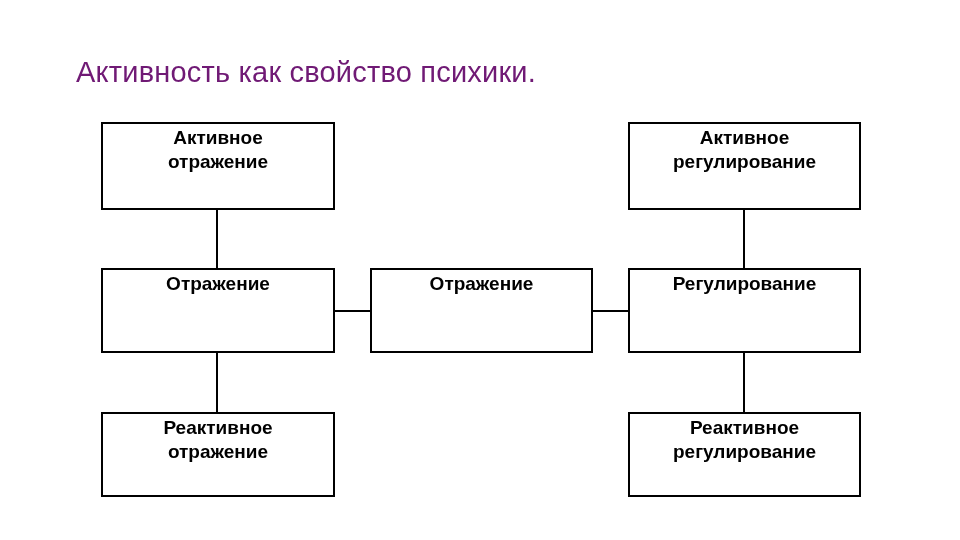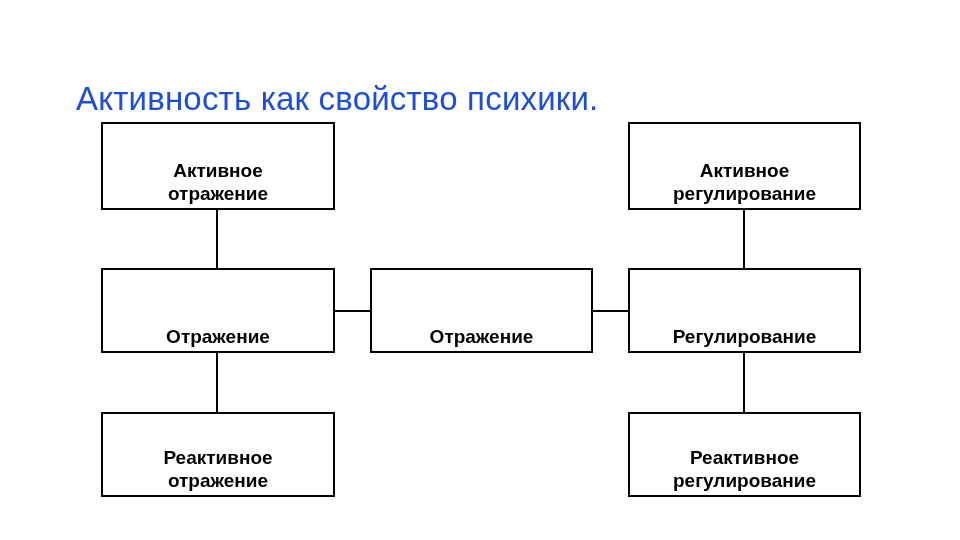--- a/index.html
+++ b/index.html
@@ -16,45 +16,44 @@
   #slide {
     position: relative;
     width: 960px;
     height: 540px;
     background: #ffffff;
   }
   #slide-title {
     position: absolute;
     left: 76px;
     top: 55px;
-    font-size: 33px;
+    font-size: 29px;
     font-weight: 400;
-    color: #1d4ed8;
+    color: #701a75;
     letter-spacing: 0.2px;
     white-space: nowrap;
     line-height: 1.2;
-    margin-top: 24px;
   }
 
   
   #diagram {
     position: absolute;
     left: 0;
     top: 0;
     width: 960px;
     height: 540px;
   }
 
   .node {
     position: absolute;
     box-sizing: border-box;
     border: 2px solid #000000;
     background: #ffffff;
     display: flex;
-    align-items: flex-end;
+    align-items: flex-start;
     justify-content: center;
     text-align: center;
     font-weight: bold;
     font-size: 19px;
     color: #000000;
     line-height: 1.25;
     padding: 2px 6px;
     z-index: 2;
   }
   .node .node-label {

